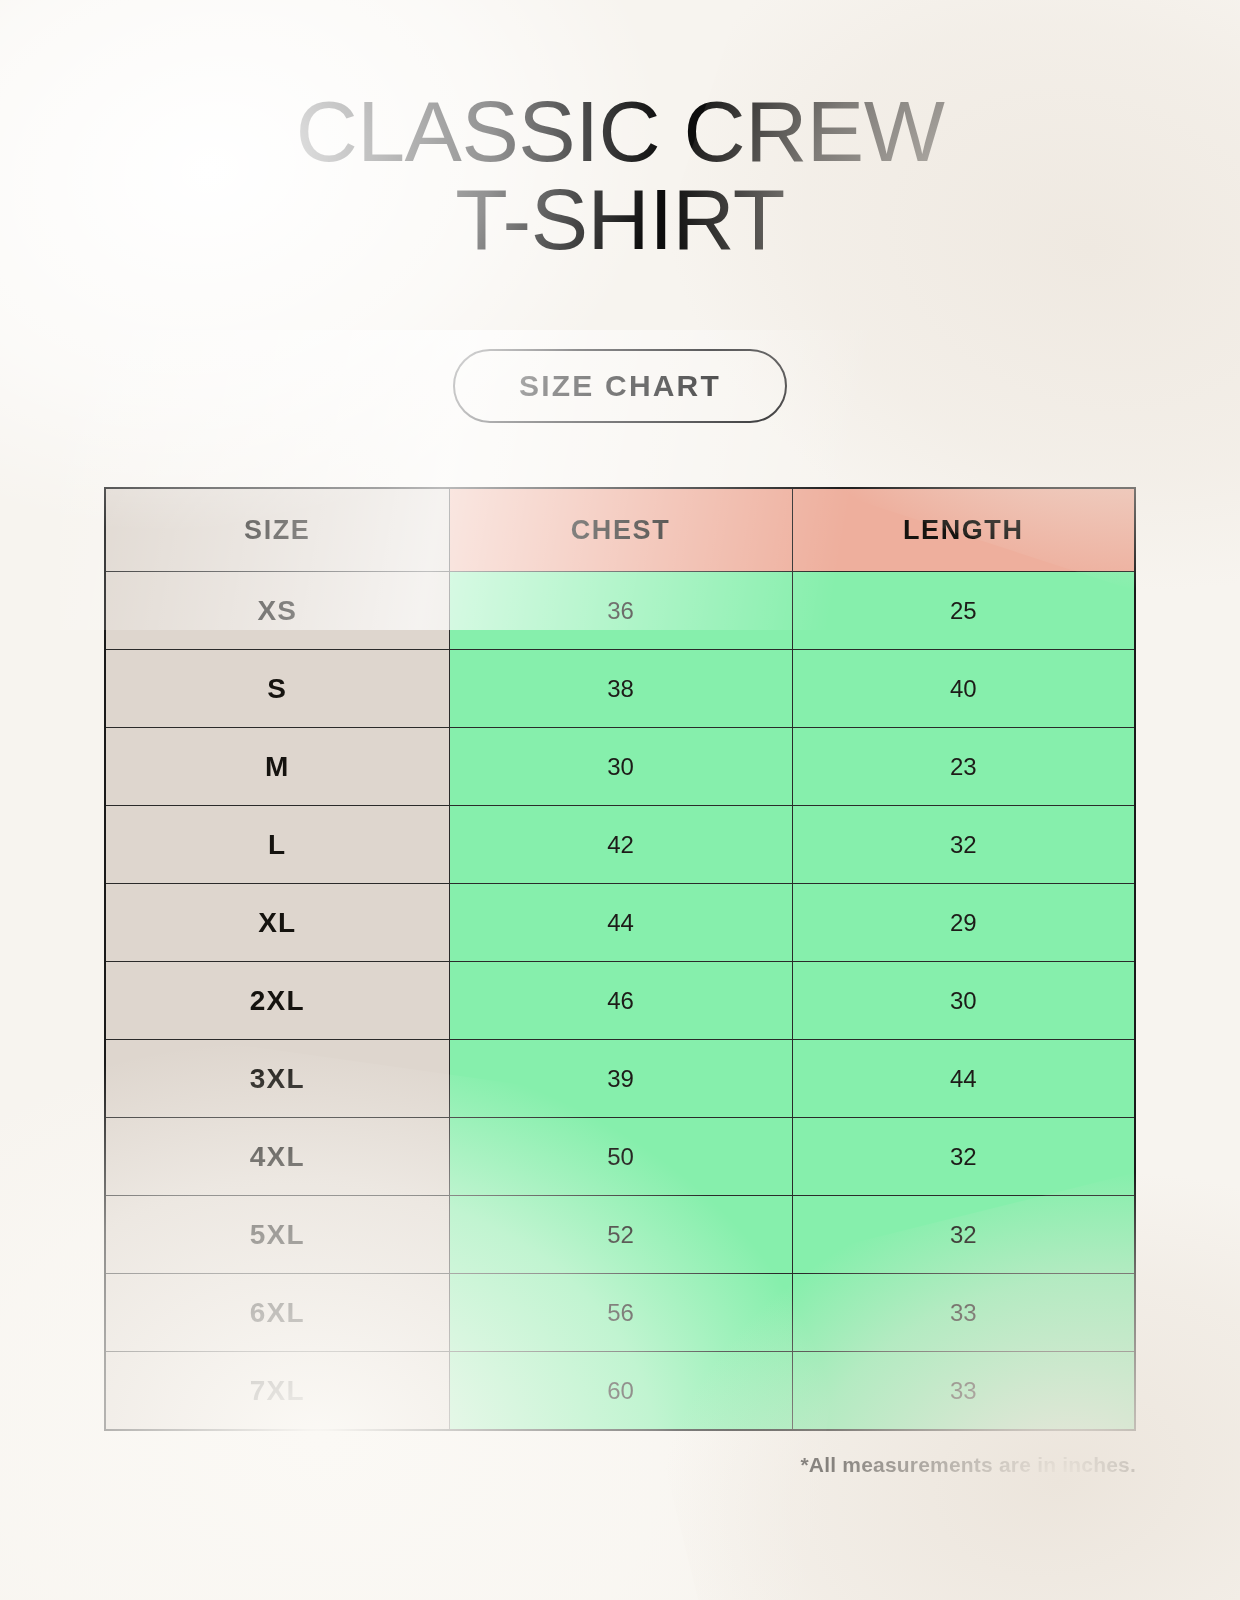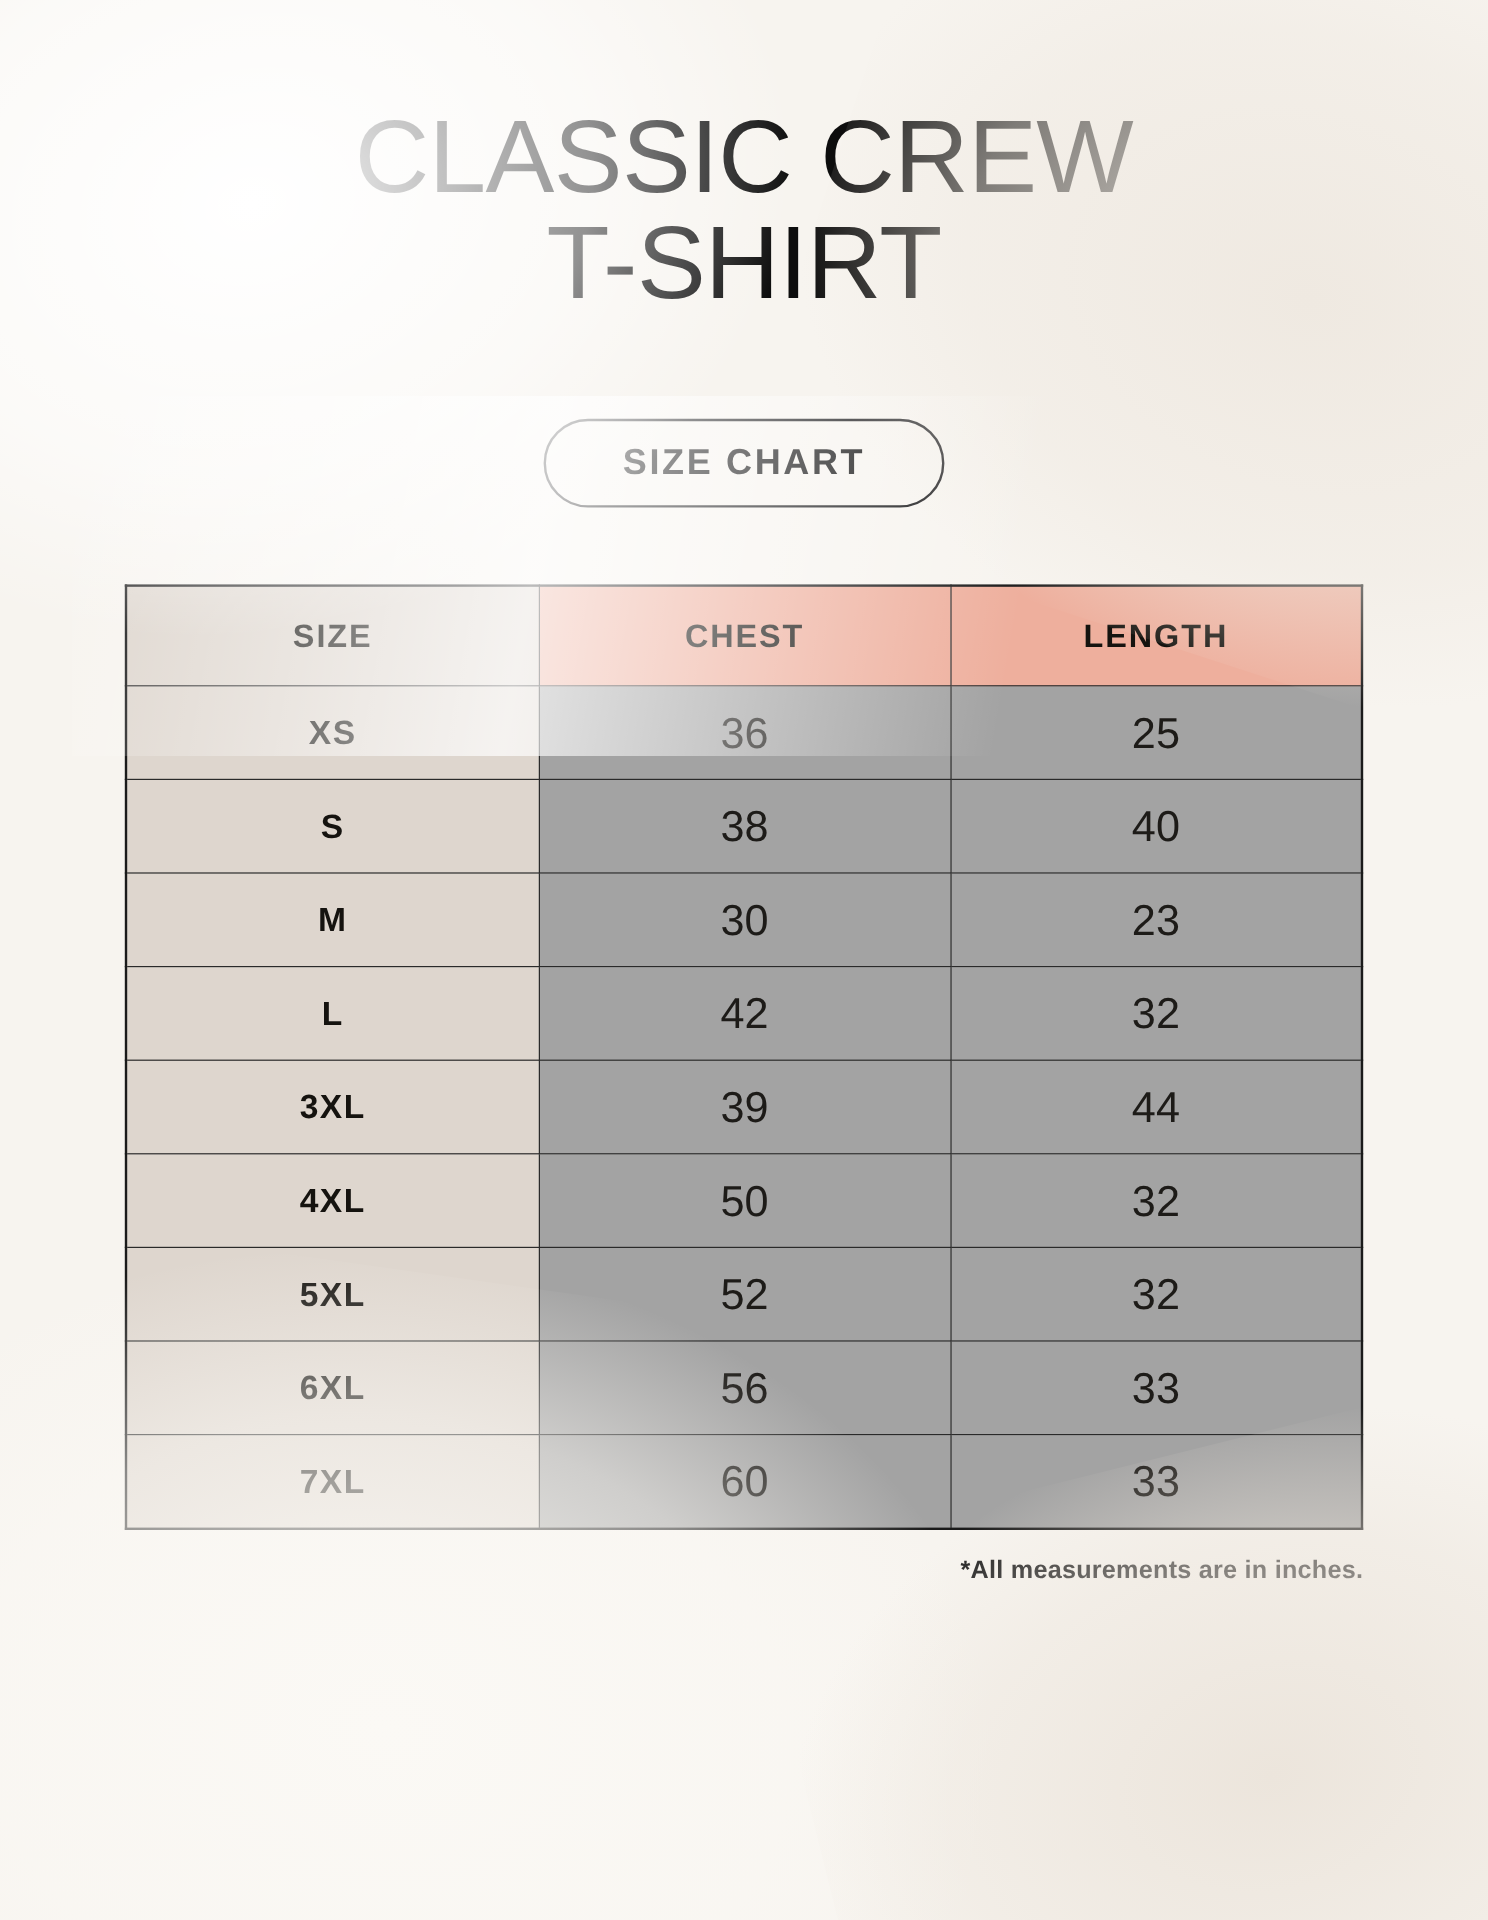--- a/index.html
+++ b/index.html
@@ -122,23 +122,23 @@
     background: #eeaf9d;
   }
   td.cell-size {
     background: #ded6ce;
     font-weight: 700;
     font-size: 28px;
     letter-spacing: 1.2px;
     color: #15130f;
   }
   td.cell-val {
-    background: #a3a3a3;
+    background: #86efac;
     font-weight: 400;
-    font-size: 36px;
+    font-size: 24px;
     color: #1d1b18;
   }
 
   .footnote {
     width: 1032px;
     margin: 22px auto 0 auto;
     text-align: right;
     font-size: 21px;
     font-weight: 700;
     color: #1b1b1b;
@@ -194,20 +194,30 @@
             <td class="cell-size">M</td>
             <td class="cell-val">30</td>
             <td class="cell-val">23</td>
           </tr>
           <tr>
             <td class="cell-size">L</td>
             <td class="cell-val">42</td>
             <td class="cell-val">32</td>
           </tr>
           <tr>
+            <td class="cell-size">XL</td>
+            <td class="cell-val">44</td>
+            <td class="cell-val">29</td>
+          </tr>
+          <tr>
+            <td class="cell-size">2XL</td>
+            <td class="cell-val">46</td>
+            <td class="cell-val">30</td>
+          </tr>
+          <tr>
             <td class="cell-size">3XL</td>
             <td class="cell-val">39</td>
             <td class="cell-val">44</td>
           </tr>
           <tr>
             <td class="cell-size">4XL</td>
             <td class="cell-val">50</td>
             <td class="cell-val">32</td>
           </tr>
           <tr>

